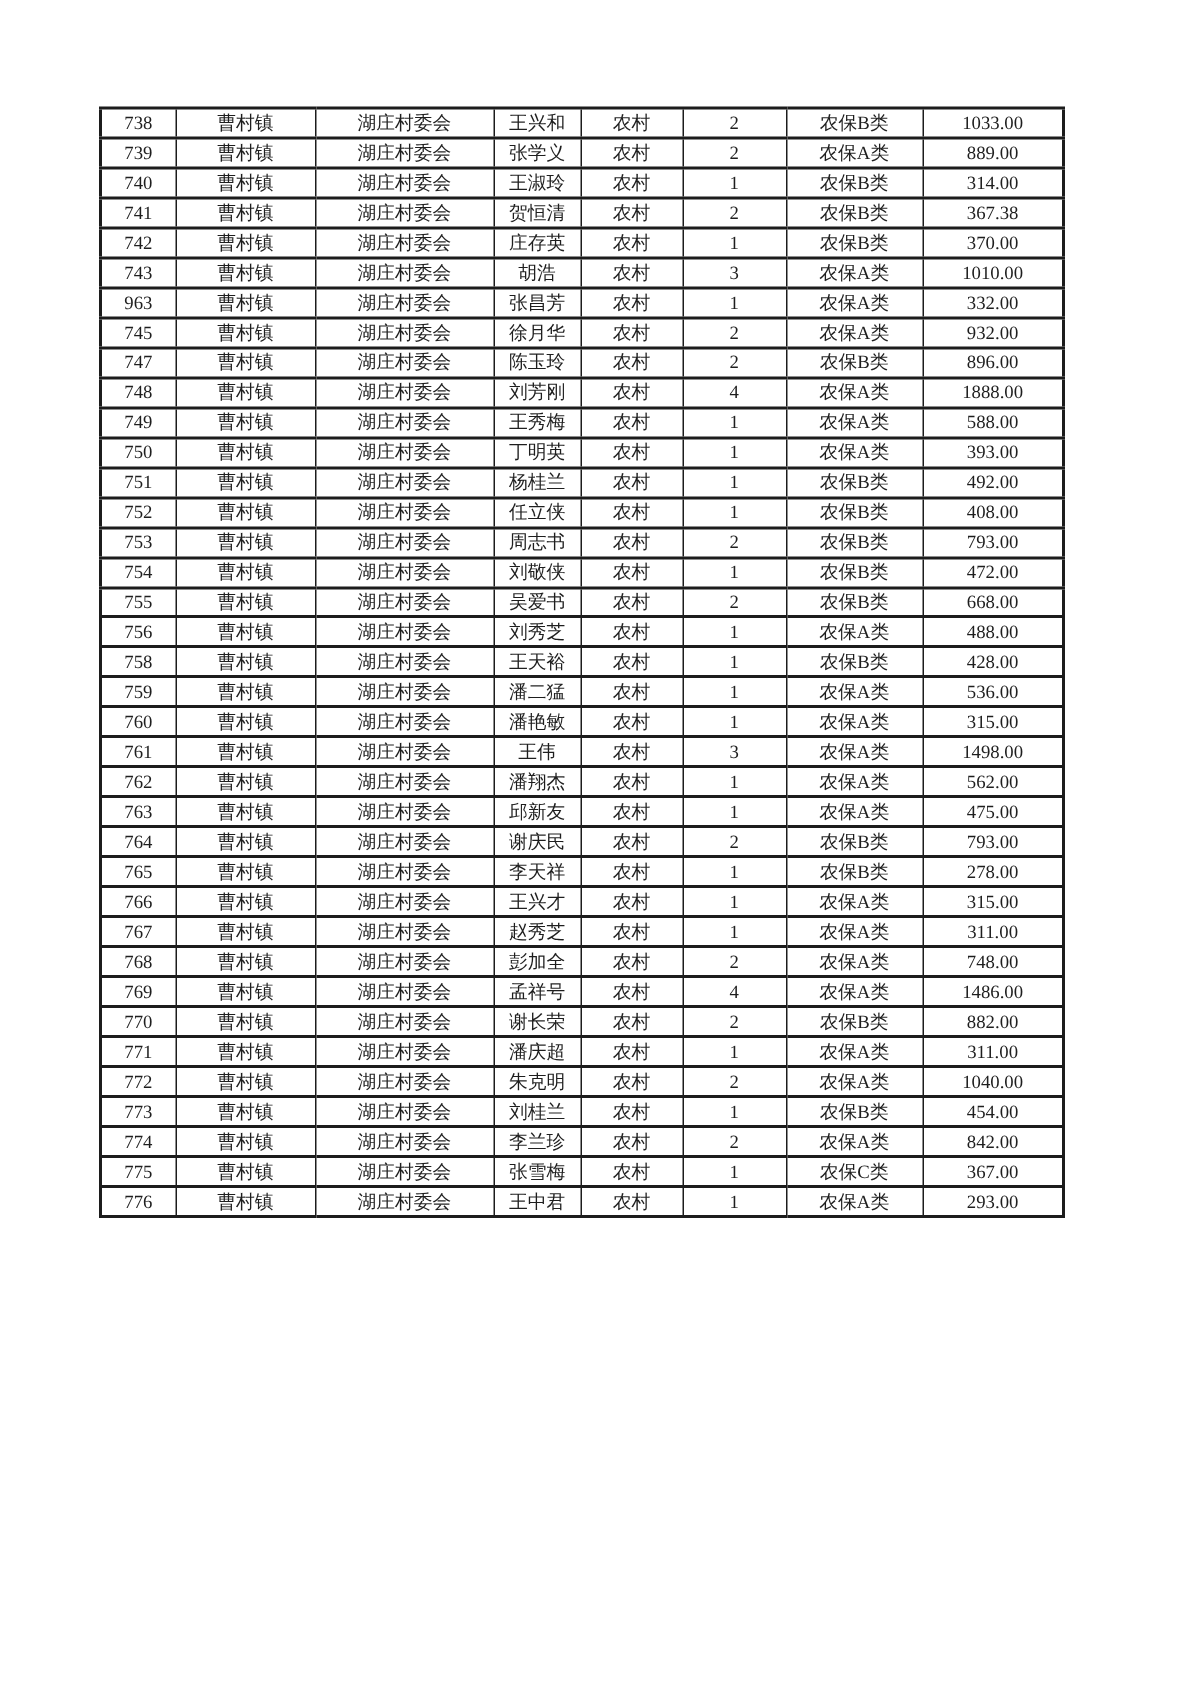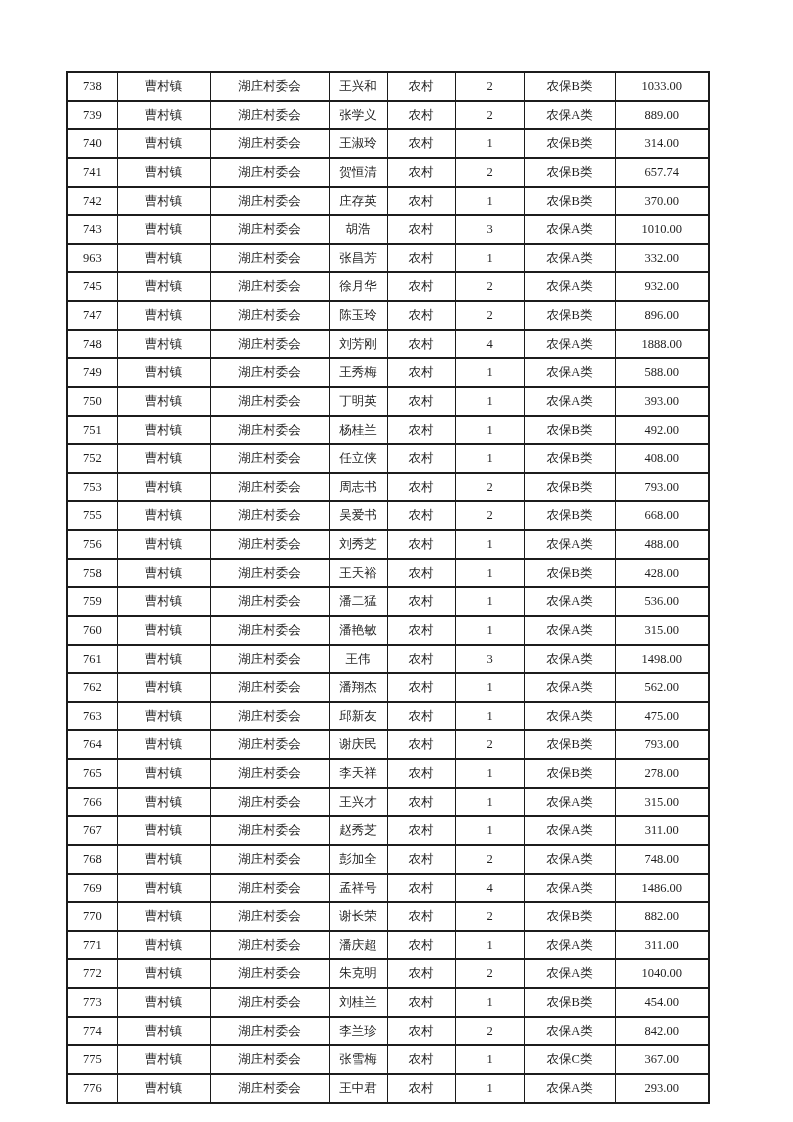--- a/index.html
+++ b/index.html
@@ -14,21 +14,21 @@
     background: #ffffff;
     overflow: hidden;
     font-family: "Liberation Serif", "DejaVu Serif", serif;
     color: #1e1e1e;
   }
   table.roster {
     position: absolute;
     left: 66px;
     top: 71px;
     width: 642px;
-    height: 1033px;
+    height: 741px;
     border-collapse: collapse;
     table-layout: fixed;
     border: 2px solid #1c1c1c;
   }
   table.roster td {
     border-left: 1px solid #1c1c1c;
     border-right: 1px solid #1c1c1c;
     border-top: 2px solid #1c1c1c;
     border-bottom: 2px solid #1c1c1c;
     text-align: center;
@@ -95,21 +95,21 @@
           <td>314.00</td>
         </tr>
         <tr>
           <td>741</td>
           <td>曹村镇</td>
           <td>湖庄村委会</td>
           <td>贺恒清</td>
           <td>农村</td>
           <td>2</td>
           <td>农保B类</td>
-          <td>657.74</td>
+          <td>367.38</td>
         </tr>
         <tr>
           <td>742</td>
           <td>曹村镇</td>
           <td>湖庄村委会</td>
           <td>庄存英</td>
           <td>农村</td>
           <td>1</td>
           <td>农保B类</td>
           <td>370.00</td>
@@ -206,20 +206,30 @@
         </tr>
         <tr>
           <td>753</td>
           <td>曹村镇</td>
           <td>湖庄村委会</td>
           <td>周志书</td>
           <td>农村</td>
           <td>2</td>
           <td>农保B类</td>
           <td>793.00</td>
+        </tr>
+        <tr>
+          <td>754</td>
+          <td>曹村镇</td>
+          <td>湖庄村委会</td>
+          <td>刘敬侠</td>
+          <td>农村</td>
+          <td>1</td>
+          <td>农保B类</td>
+          <td>472.00</td>
         </tr>
         <tr>
           <td>755</td>
           <td>曹村镇</td>
           <td>湖庄村委会</td>
           <td>吴爱书</td>
           <td>农村</td>
           <td>2</td>
           <td>农保B类</td>
           <td>668.00</td>

